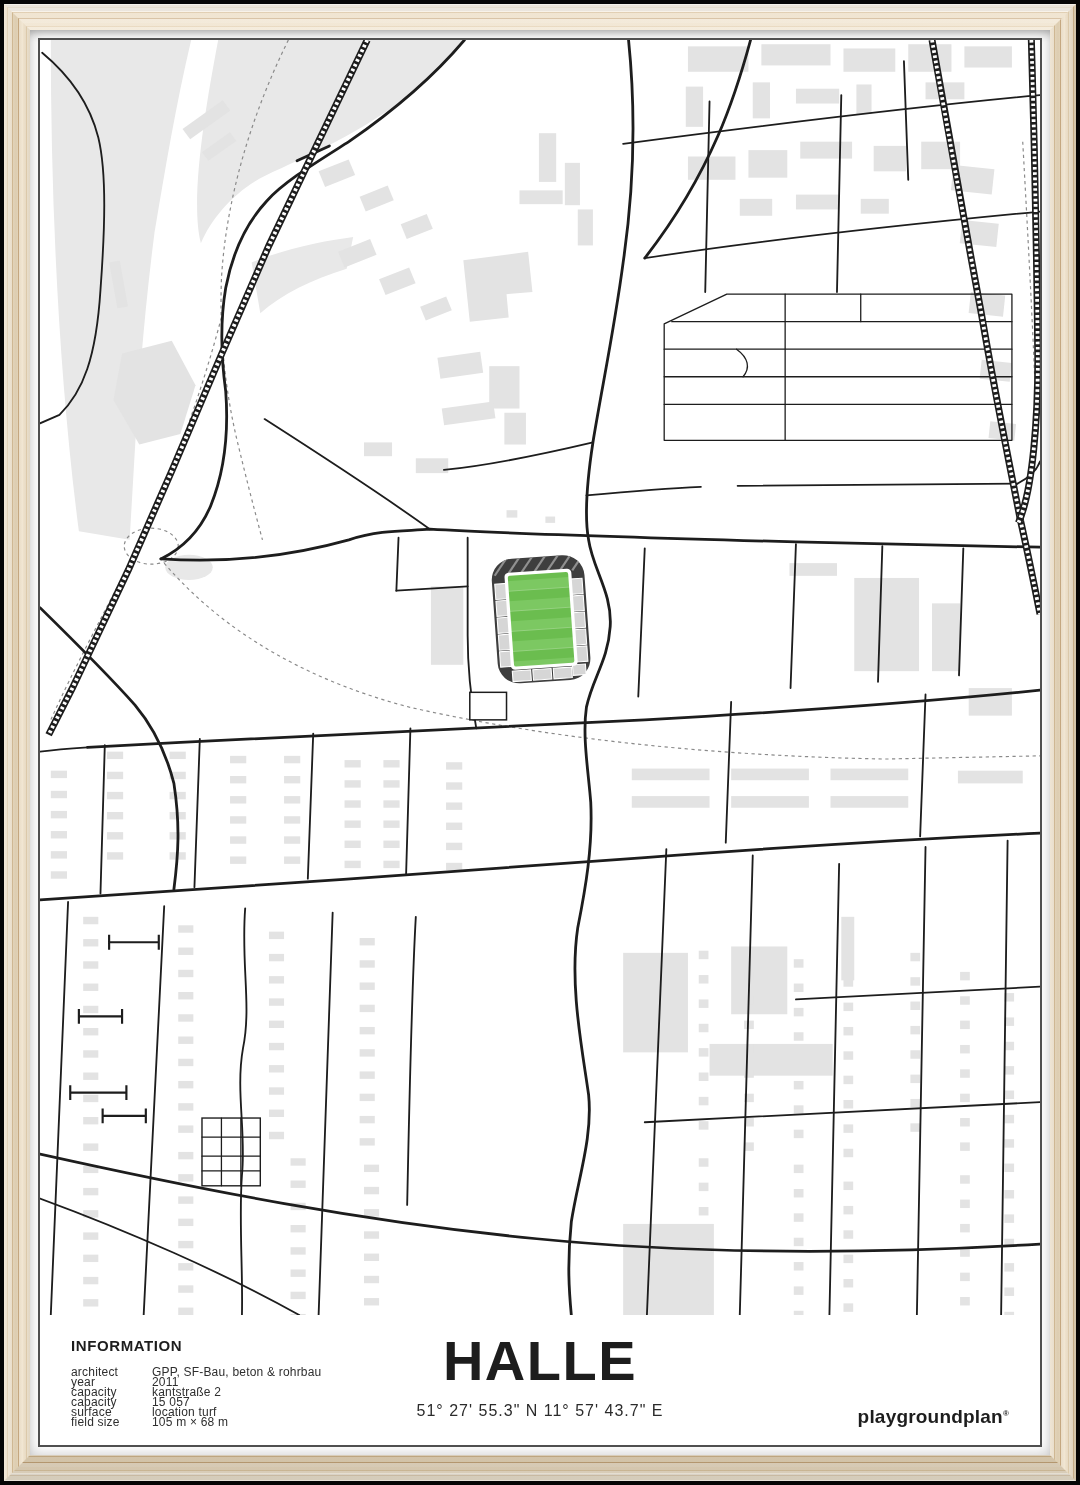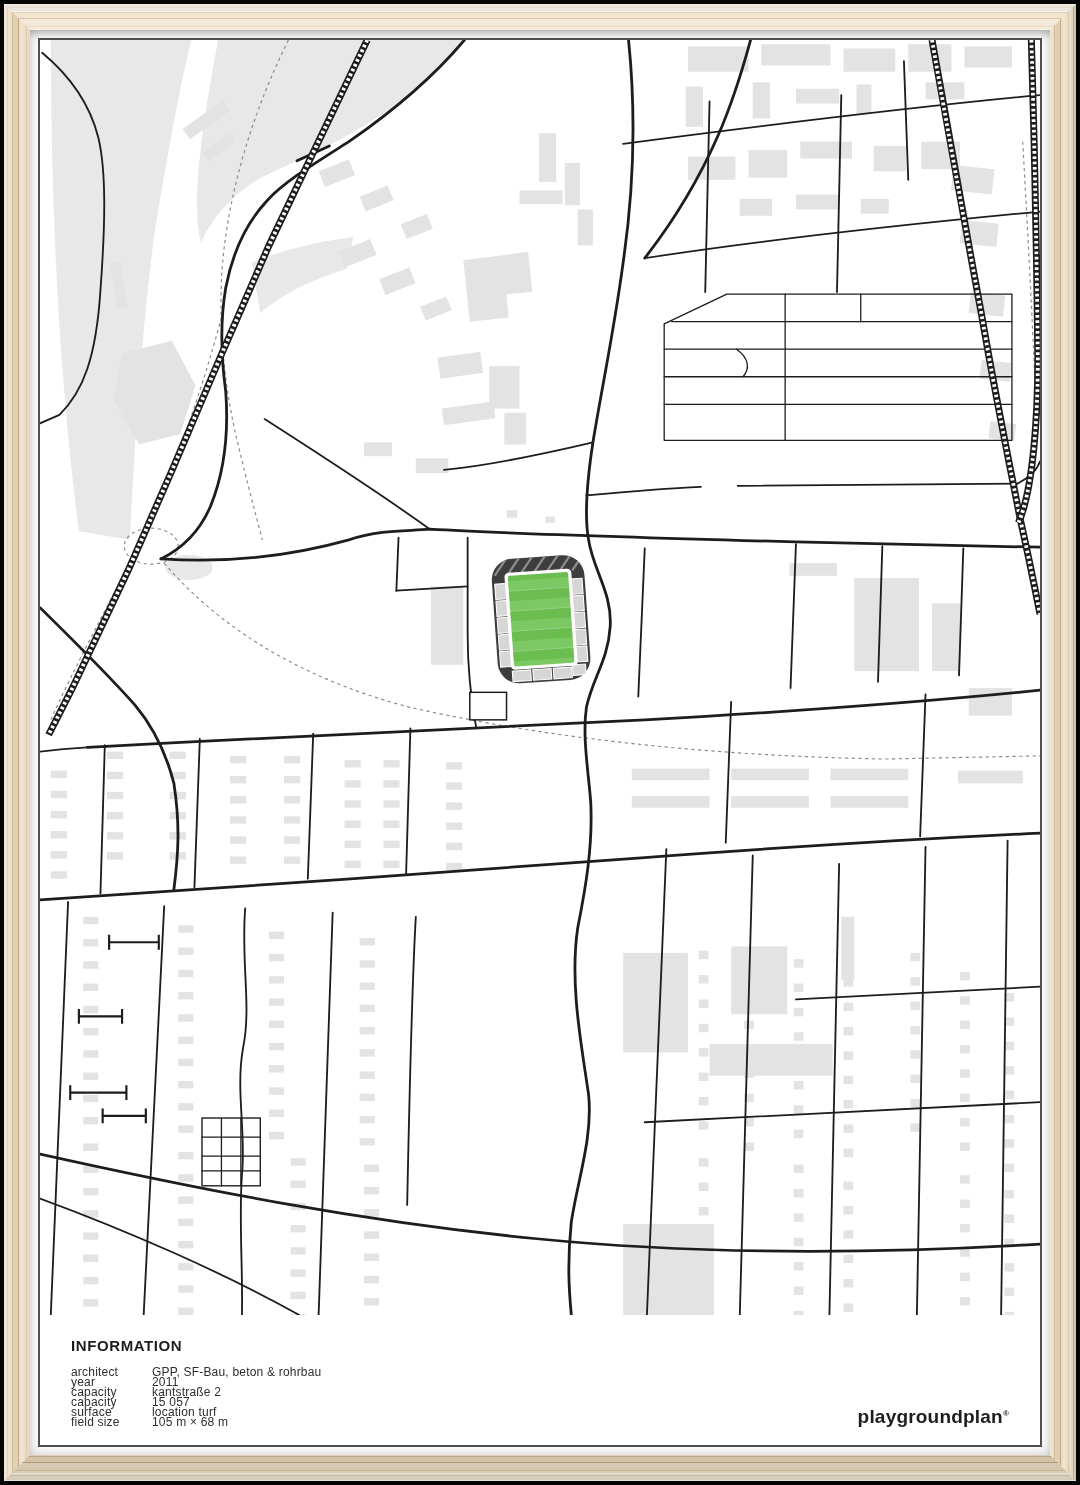--- a/index.html
+++ b/index.html
@@ -361,20 +361,24 @@
             <span class="info-label">surface</span>
             <span class="info-value">location turf</span>
           </div>
           <div class="info-row">
             <span class="info-label">field size</span>
             <span class="info-value">105 m × 68 m</span>
           </div>
         </div>
       </div>
 
+      <div class="center-block">
+        <div class="title">HALLE</div>
+        <div class="coords">51° 27' 55.3" N 11° 57' 43.7" E</div>
+      </div>
 
       <div class="brand">
         <span>playgroundplan</span><sup>®</sup>
       </div>
     </div>
 
   </div>
 </div>
 
 </body></html>

